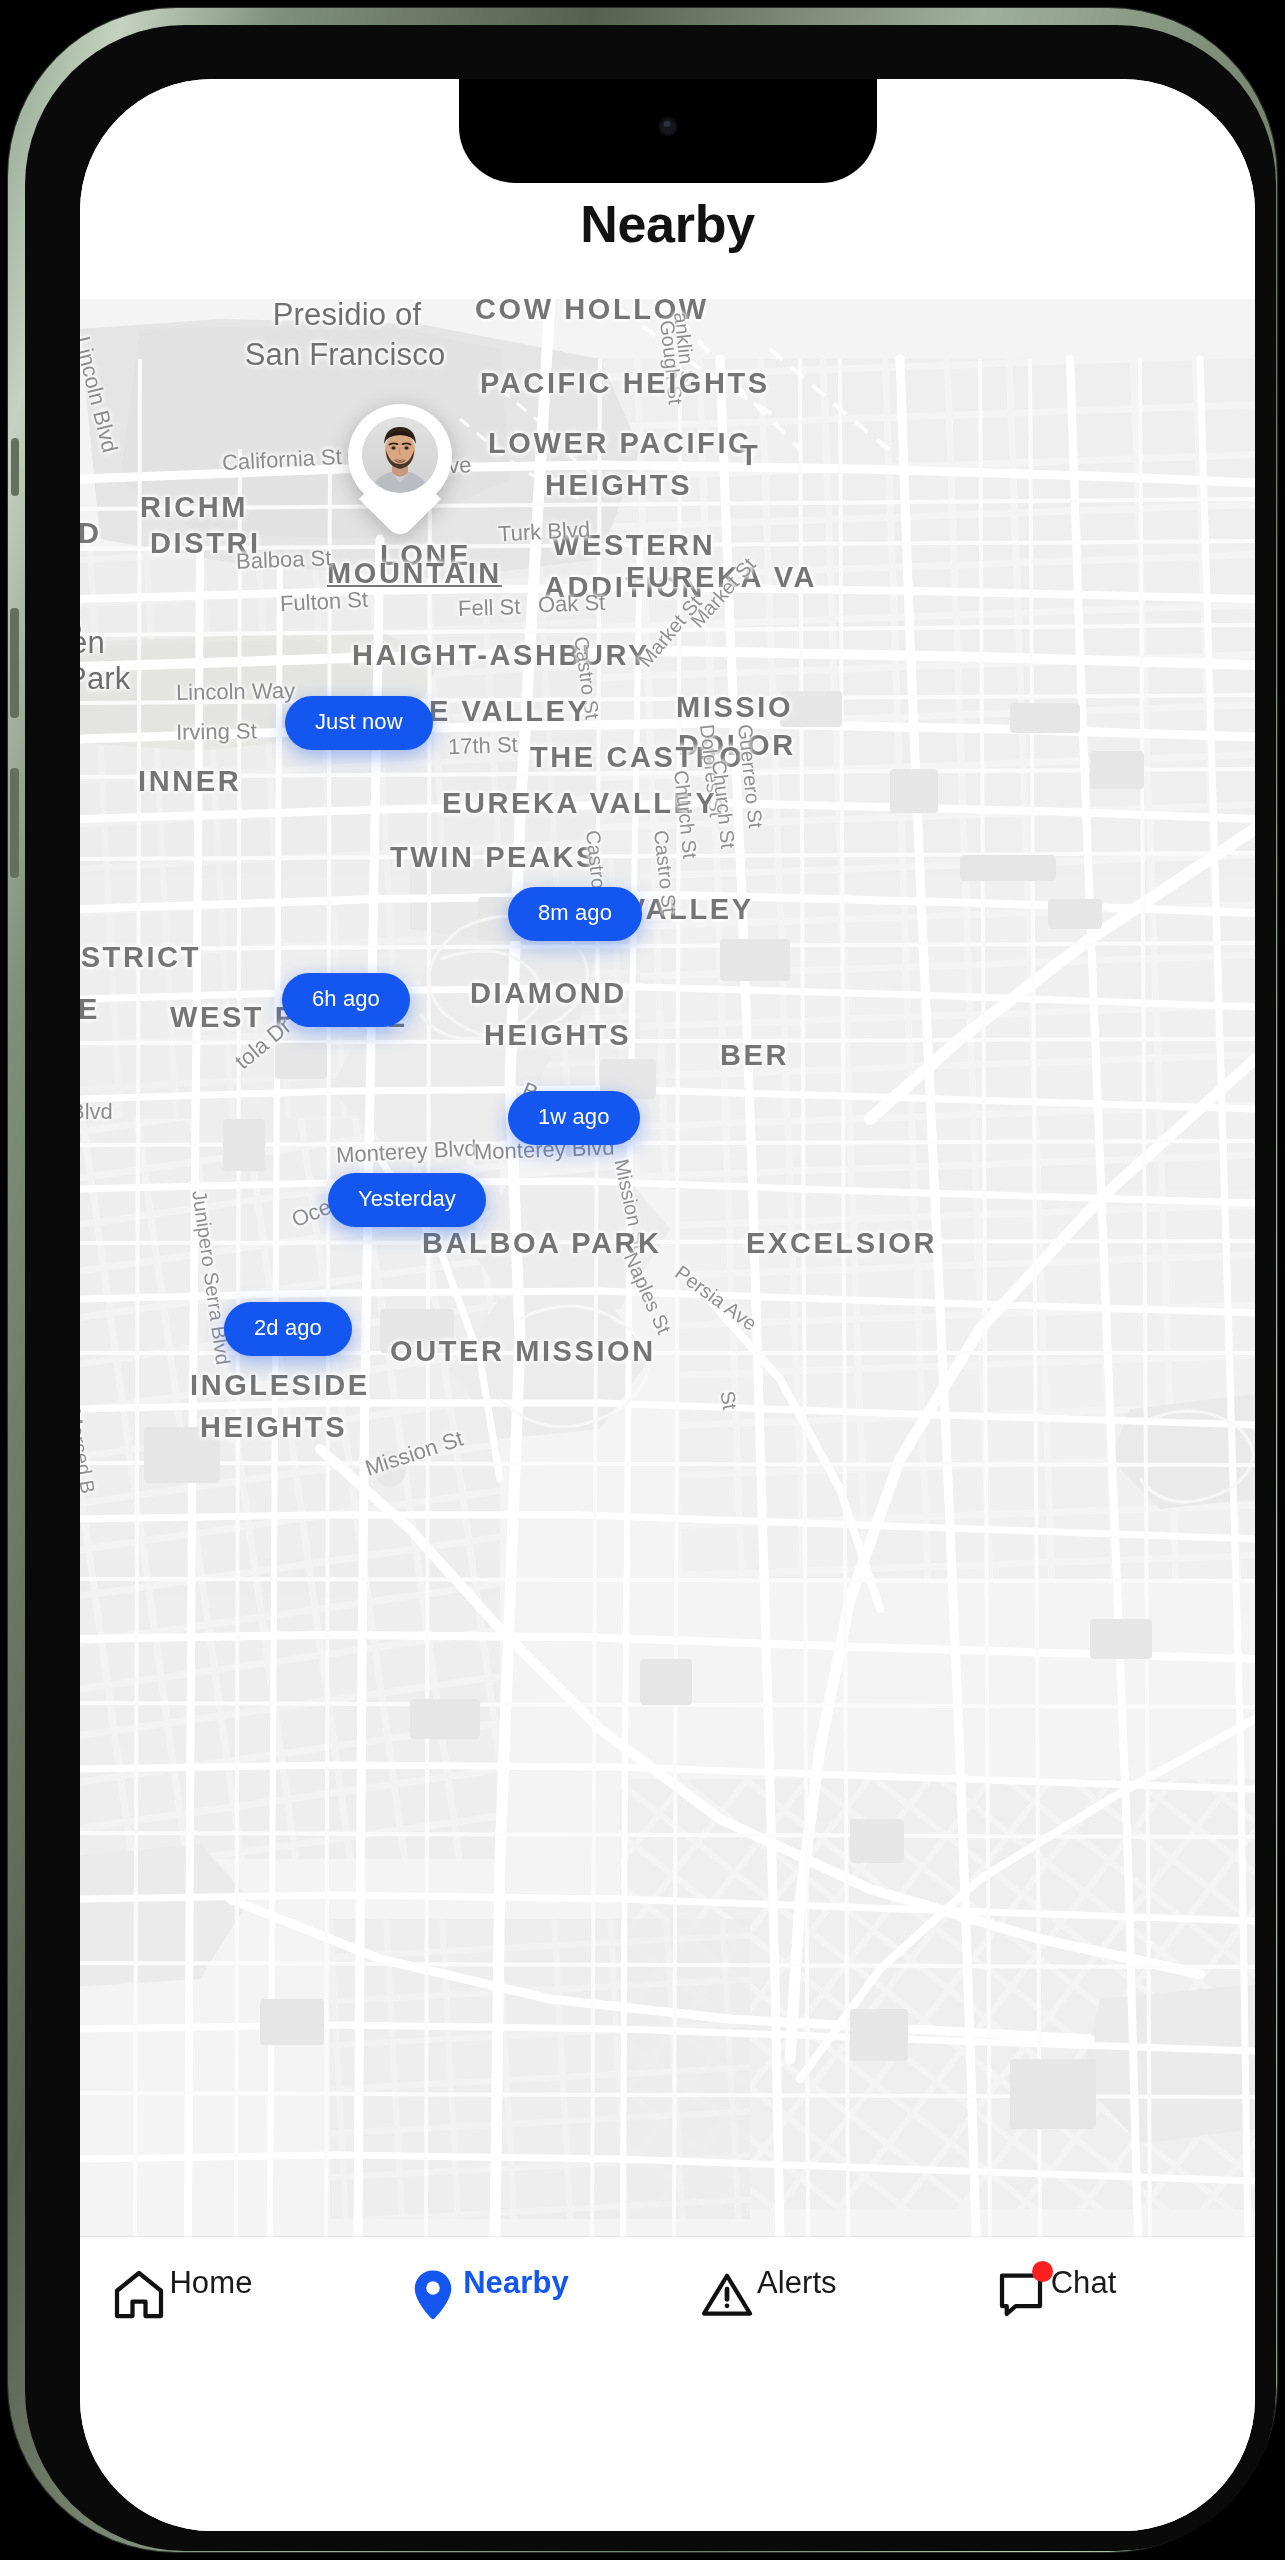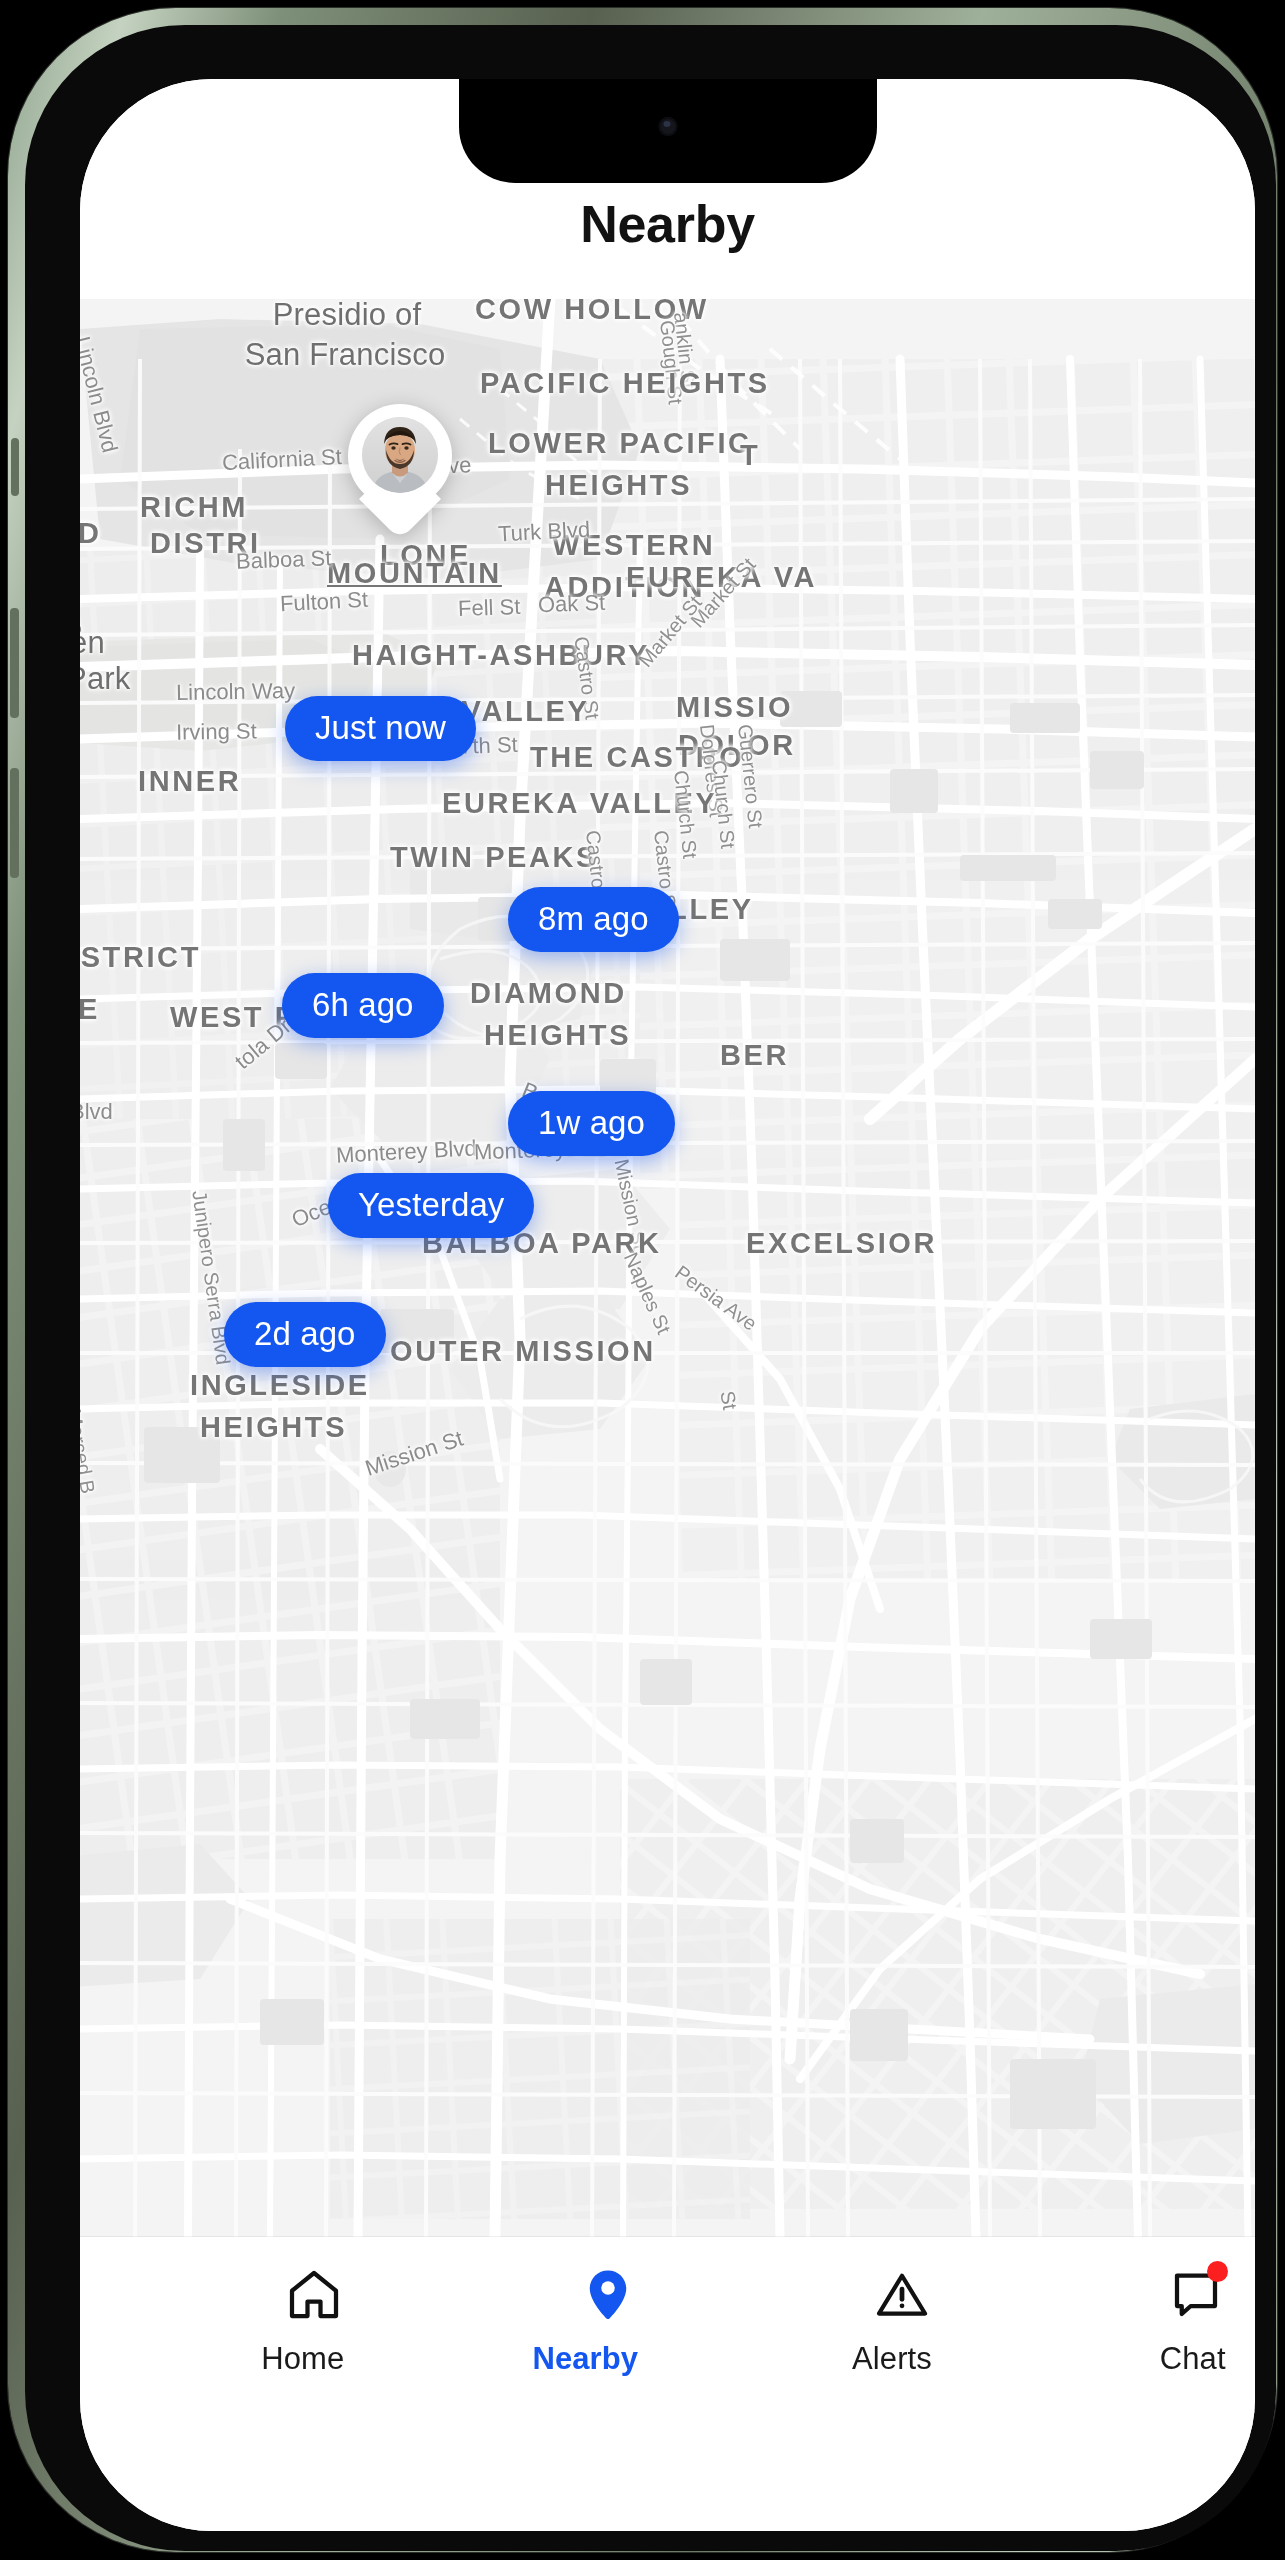--- a/index.html
+++ b/index.html
@@ -99,37 +99,37 @@
   }
   .pin-photo {
     position:absolute; left:14px; top:13px; width:76px; height:76px;
     border-radius:50%; overflow:hidden; background:#d9d9d9; z-index:3;
   }
 
   
   .time-badge {
     position:absolute; z-index:14;
     background:#1456f0; color:#fff;
-    border-radius:999px; font-size:33px; font-weight:500;
+    border-radius:999px; font-size:22px; font-weight:500;
     padding:15px 30px 17px; letter-spacing:0.1px;
     box-shadow:0 6px 20px rgba(20,86,240,0.40);
     white-space:nowrap; line-height:1;
   }
 
   
   .tabbar {
     position:absolute; left:0; bottom:0; width:1175px; height:294px;
     background:#fff; z-index:30;
     box-shadow:0 -1px 0 rgba(0,0,0,0.06);
     display:flex; align-items:flex-start; justify-content:space-around;
     padding-top:28px;
   }
   .tab {
-    width:20%; display:flex; flex-direction:column; align-items:flex-end;
-    gap:16px; cursor:pointer; position:relative;
+    width:20%; display:flex; flex-direction:row; align-items:flex-start;
+    cursor:pointer; position:relative;
   }
   .tab-icon { width:60px; height:60px; display:block; position:relative; }
   .tab-label { font-size:31px; font-weight:500; color:#1a1a1a; letter-spacing:0.1px; }
   .tab.active .tab-label { color:#1456f0; font-weight:600; }
   .badge-dot {
     position:absolute; right:-2px; top:-4px; width:21px; height:21px;
     border-radius:50%; background:#fb1f1f;
   }
 </style>
 </head>

